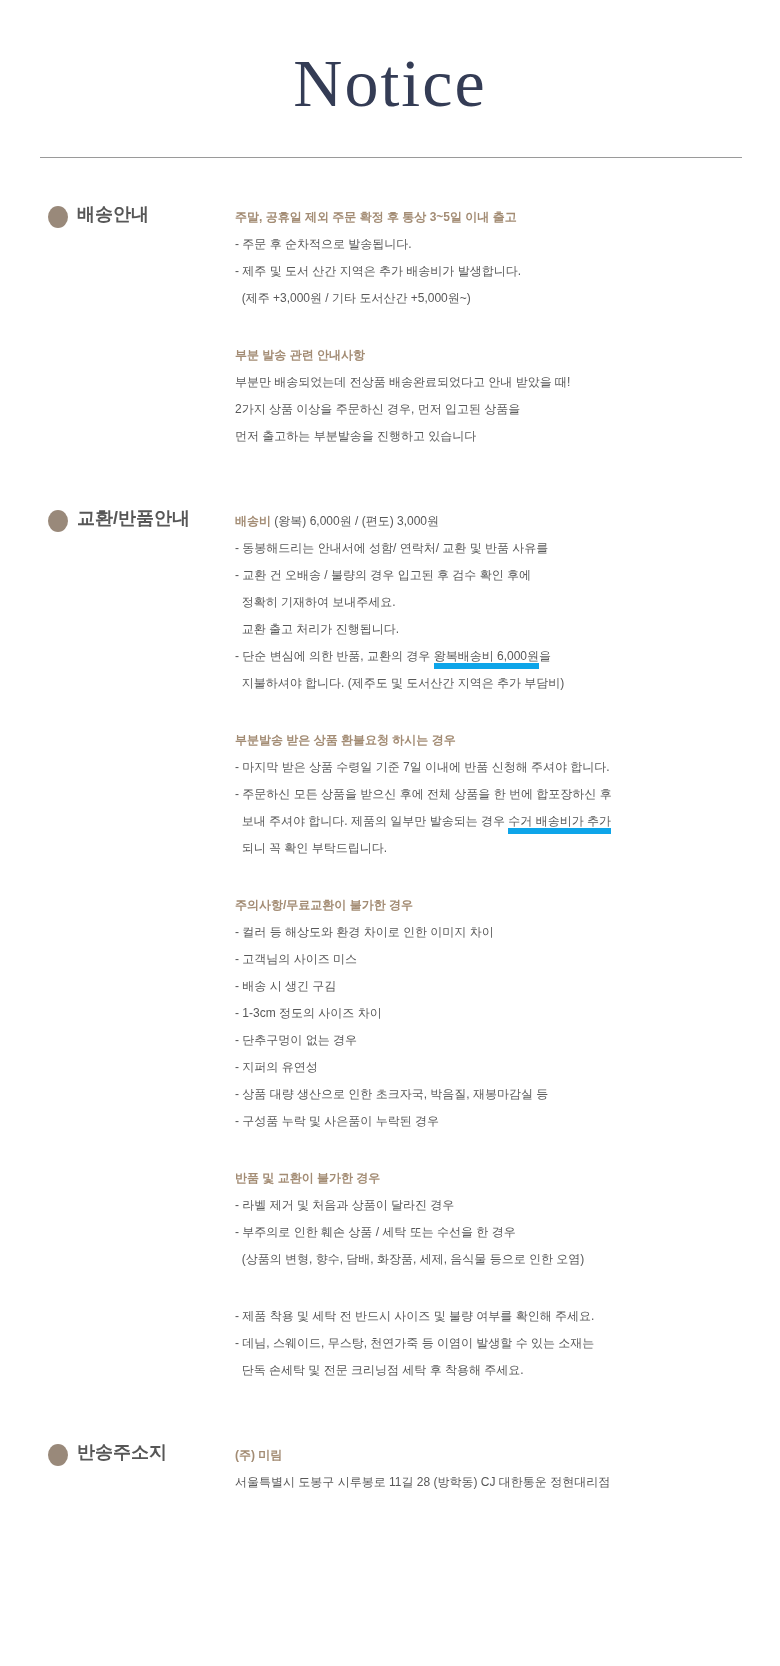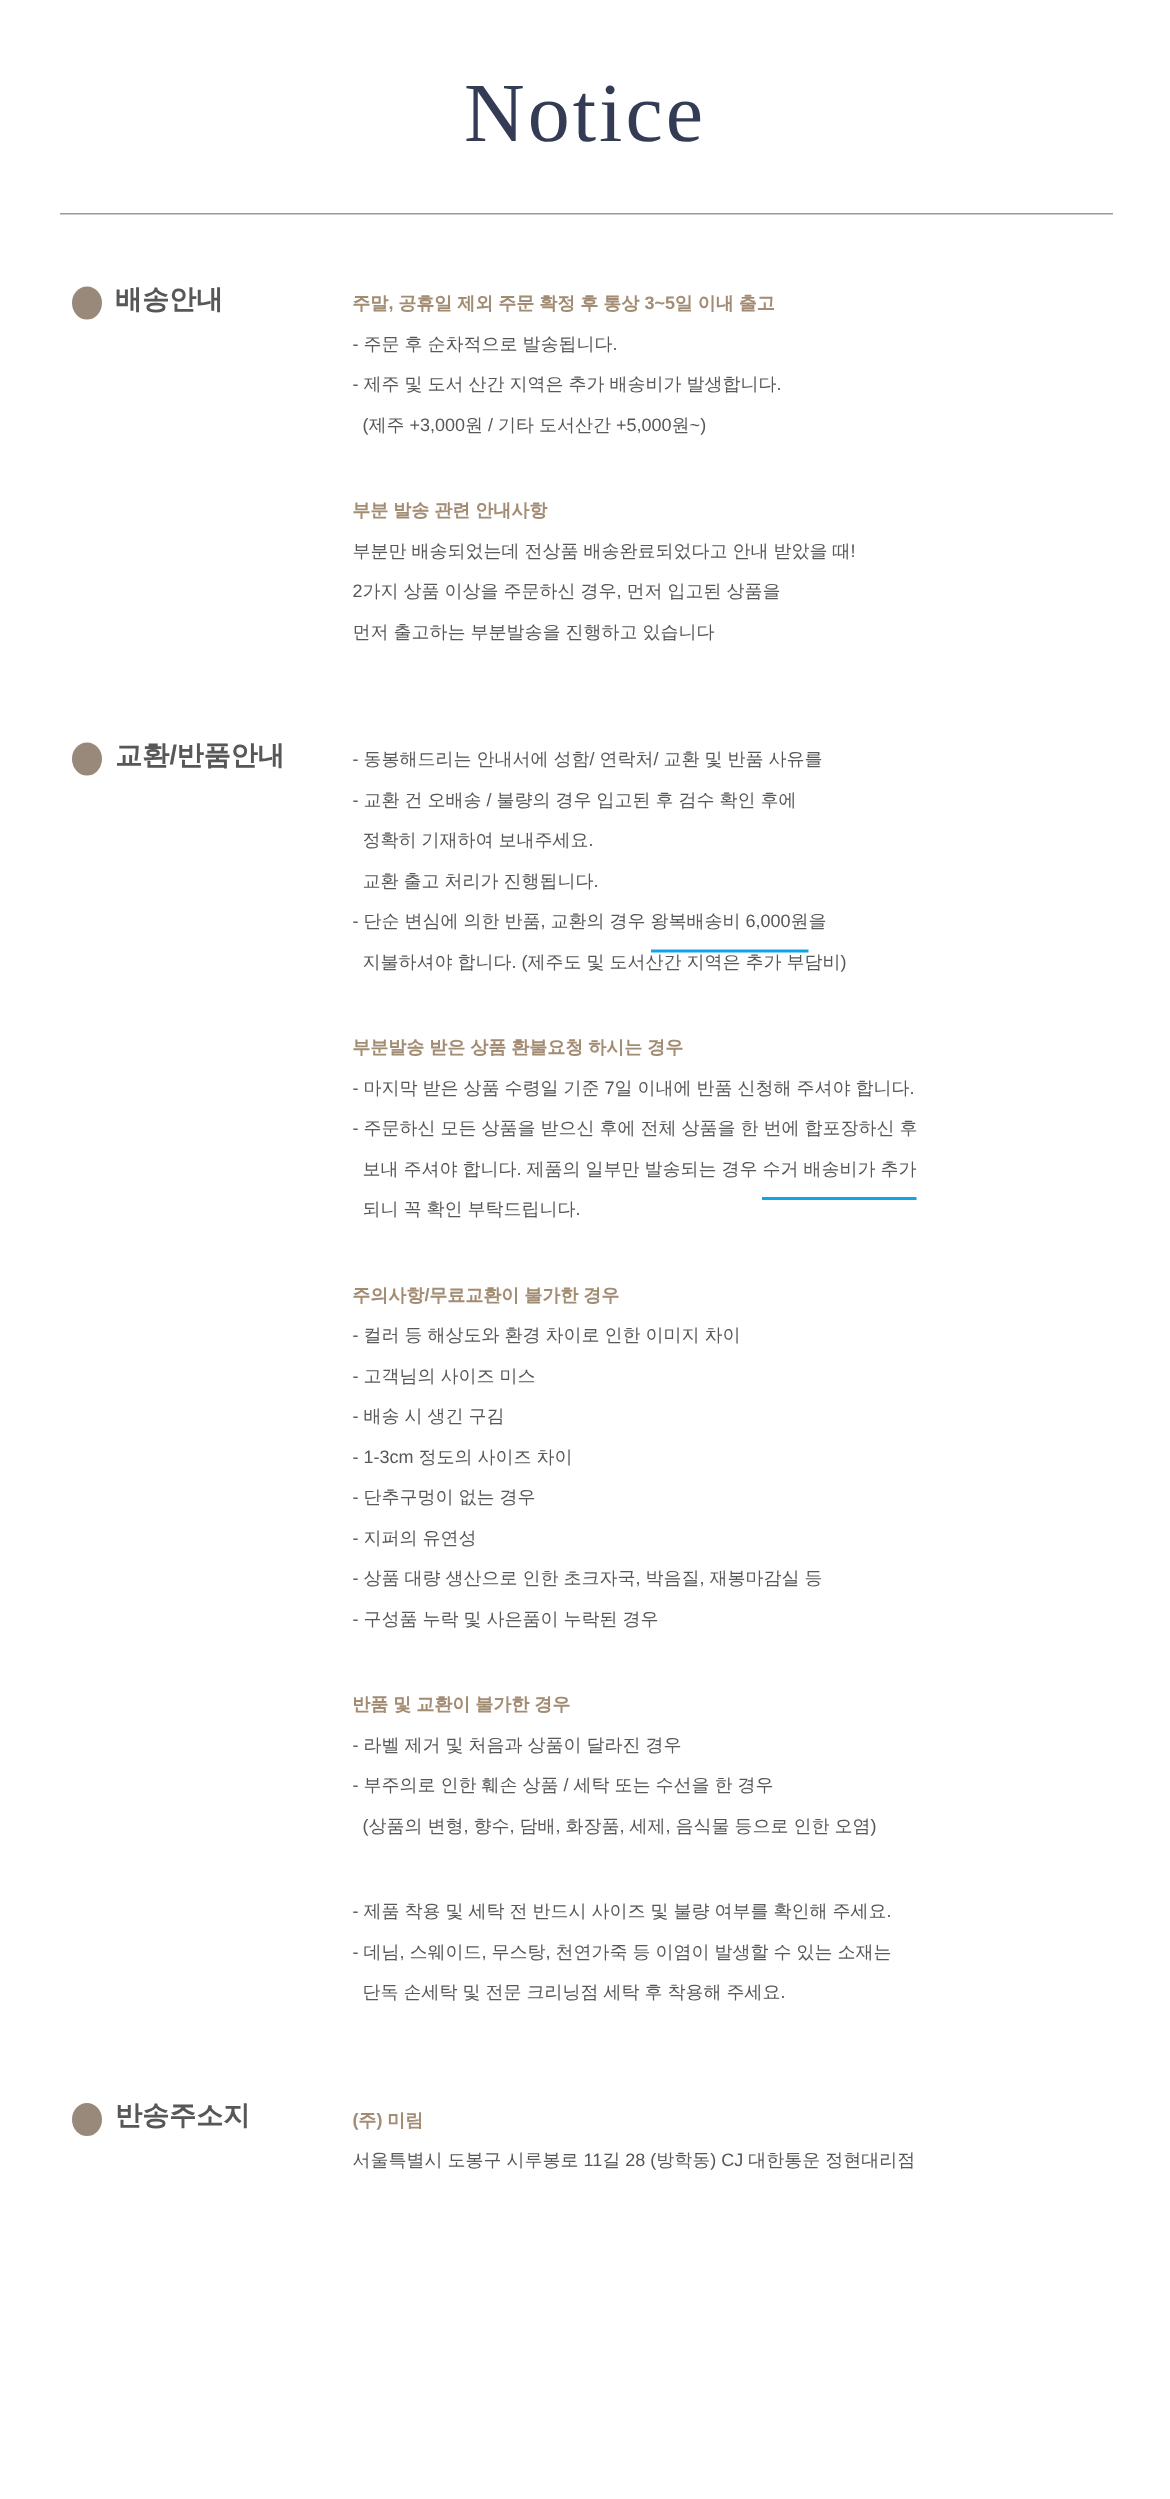--- a/index.html
+++ b/index.html
@@ -3,21 +3,21 @@
 <meta charset="utf-8">
 <style>
   html, body { margin:0; padding:0; background:#ffffff; }
   body { font-family:"Liberation Sans", sans-serif; color:#575757; }
   .page { width:780px; margin:0 auto; background:#ffffff; min-height:1666px; box-sizing:border-box; }
 
   .title {
     margin:0; padding-top:44px; padding-bottom:34px;
     text-align:center;
     font-family:"Liberation Serif", "DejaVu Serif", serif;
-    font-weight:400; font-size:56px; letter-spacing:2px;
+    font-weight:400; font-size:68px; letter-spacing:2px;
     color:#343c55;
   }
   .divider { border:none; border-top:1px solid #9a9a9a; margin:0 38px 0 40px; }
 
   .sections { padding:46px 38px 120px 48px; }
   .section { display:flex; align-items:flex-start; margin-bottom:58px; }
   .section:last-child { margin-bottom:0; }
 
   .section-label {
     flex:0 0 auto; width:187px; box-sizing:border-box;
@@ -28,21 +28,21 @@
     flex:0 0 auto; width:20px; height:22px; border-radius:50%;
     background:#99897a; margin-top:2px;
   }
 
   .section-body { flex:1 1 auto; font-size:12px; line-height:27px; }
   .block { margin-top:30px; }
   .block:first-child { margin-top:0; }
   .heading { margin:0; color:#a38c74; font-weight:700; white-space:pre-wrap; }
   .line { margin:0; white-space:pre-wrap; }
   .hl { color:#a38c74; font-weight:700; }
-  .u { border-bottom:2px solid #0ea5e9; padding-bottom:12px; }
+  .u { border-bottom:6px solid #0ea5e9; padding-bottom:0; }
 </style>
 </head>
 <body>
 
 <div class="page">
 
   <h1 class="title">Notice</h1>
   <hr class="divider">
 
   <div class="sections">
@@ -69,20 +69,21 @@
     </div>
 
     <div class="section">
       <div class="section-label">
         <span class="bullet"></span>
         <span>교환/반품안내</span>
       </div>
       <div class="section-body">
 
         <div class="block">
+          <p class="line"><span class="hl">배송비</span><span> (왕복) 6,000원 / (편도) 3,000원</span></p>
           <p class="line">- 동봉해드리는 안내서에 성함/ 연락처/ 교환 및 반품 사유를</p>
           <p class="line">- 교환 건 오배송 / 불량의 경우 입고된 후 검수 확인 후에</p>
           <p class="line">  정확히 기재하여 보내주세요.</p>
           <p class="line">  교환 출고 처리가 진행됩니다.</p>
           <p class="line"><span>- 단순 변심에 의한 반품, 교환의 경우 </span><span class="u">왕복배송비 6,000원</span><span>을</span></p>
           <p class="line">  지불하셔야 합니다. (제주도 및 도서산간 지역은 추가 부담비)</p>
         </div>
 
         <div class="block">
           <p class="heading">부분발송 받은 상품 환불요청 하시는 경우</p>

